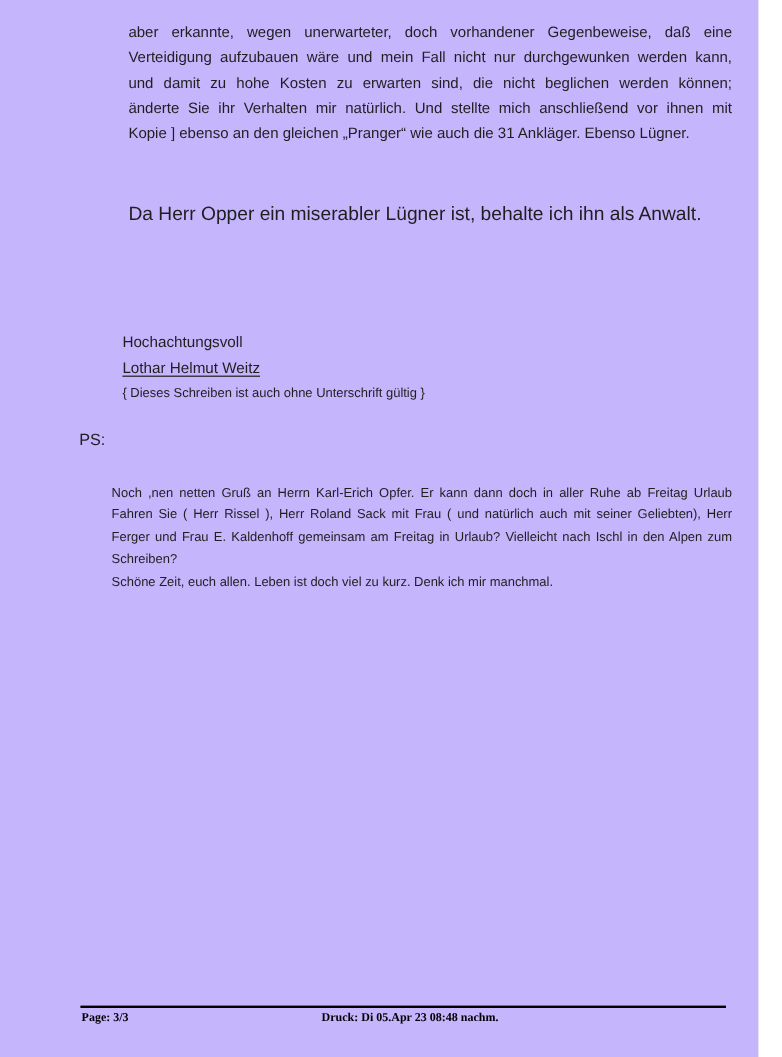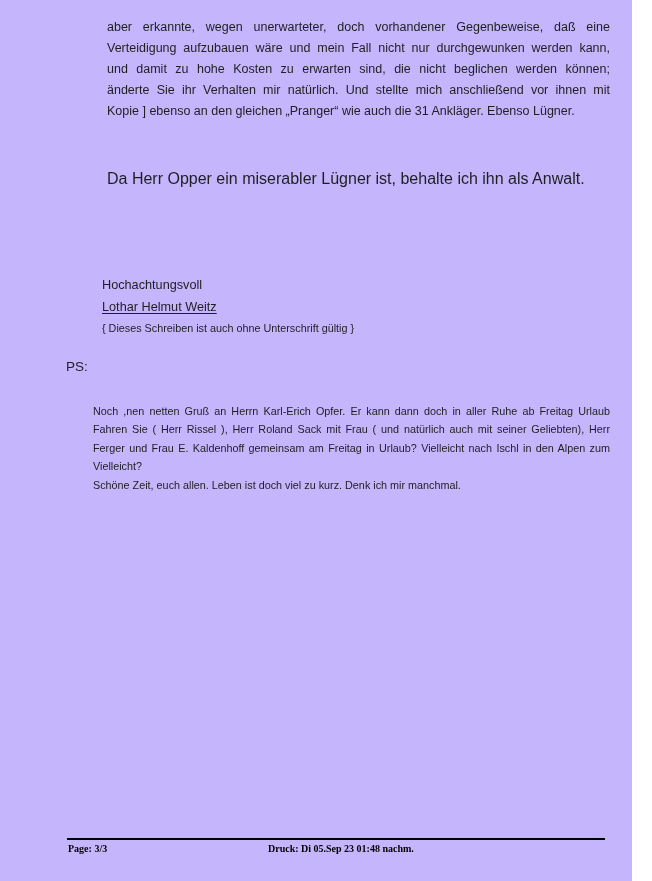--- a/index.html
+++ b/index.html
@@ -130,21 +130,21 @@
 
   <div class="closing-salutation">Hochachtungsvoll</div>
   <div class="closing-name">Lothar Helmut Weitz</div>
   <div class="closing-note">{ Dieses Schreiben ist auch ohne Unterschrift gültig }</div>
 
   <div class="ps-label">PS:</div>
   <div class="ps-body">
     <div class="jline">Noch ,nen netten Gruß an Herrn Karl-Erich Opfer. Er kann dann doch in aller Ruhe ab Freitag Urlaub</div>
     <div class="jline">Fahren Sie ( Herr Rissel ), Herr Roland Sack mit Frau ( und natürlich auch mit seiner Geliebten), Herr</div>
     <div class="jline">Ferger und Frau E. Kaldenhoff gemeinsam am Freitag in Urlaub? Vielleicht nach Ischl in den Alpen zum</div>
-    <div class="jline last-line">Vielleicht?</div>
+    <div class="jline last-line">Schreiben?</div>
     <div class="jline last-line">Schöne Zeit, euch allen. Leben ist doch viel zu kurz. Denk ich mir manchmal.</div>
   </div>
 
   <div class="footer-rule"></div>
   <div class="footer-page">Page: 3/3</div>
-  <div class="footer-print">Druck: Di 05.Sep 23 01:48 nachm.</div>
+  <div class="footer-print">Druck: Di 05.Apr 23 08:48 nachm.</div>
 
 </div>
 
 </body></html>

